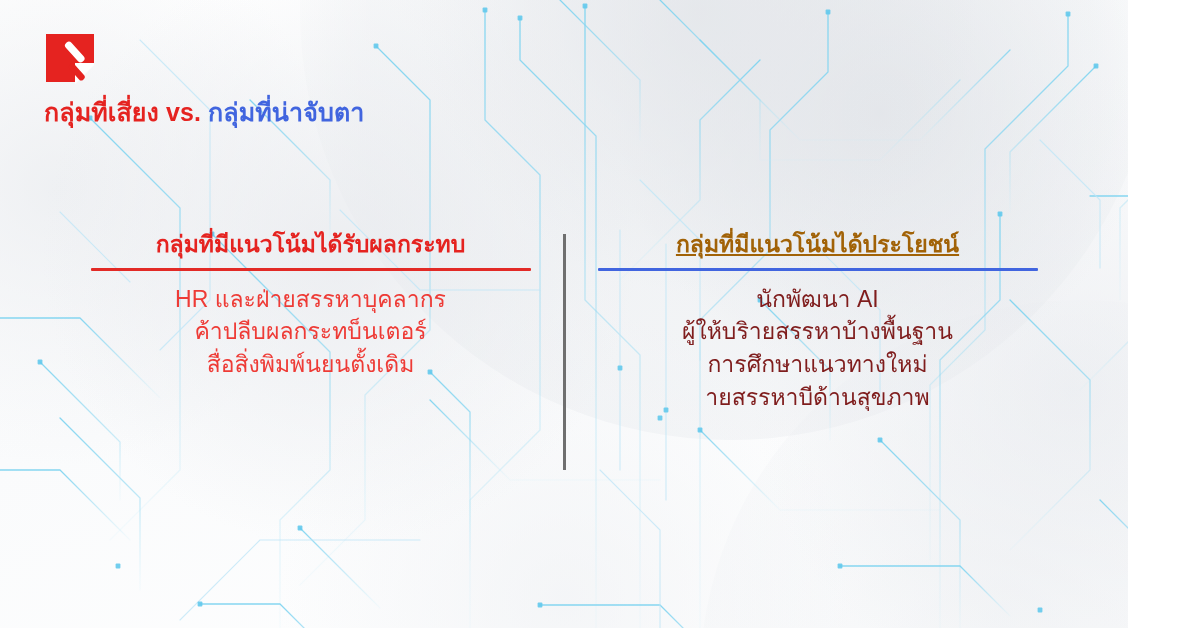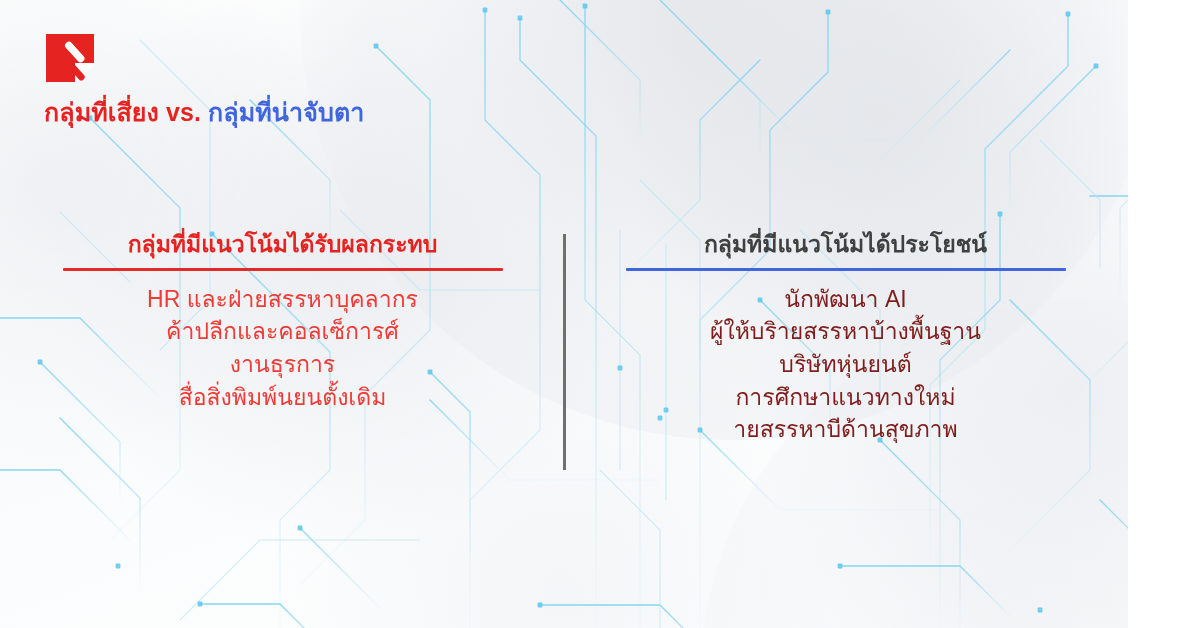--- a/index.html
+++ b/index.html
@@ -82,42 +82,41 @@
   .t-blue { color: #4165DF; }
 
   
   .columns {
     position: absolute;
     left: 0; right: 0;
     top: 230px;
     display: flex;
     align-items: flex-start;
     justify-content: center;
-    gap: 28px;
   }
   .col {
     width: 440px;
     text-align: center;
   }
   .col-head {
     font-size: 23px;
     font-weight: 700;
     line-height: 1.25;
     padding-bottom: 9px;
     white-space: nowrap;
   }
   .col-rule {
     height: 3px;
     width: 440px;
     margin: 0 auto 12px auto;
     border-radius: 1px;
   }
   .col-left  .col-head { color: #E52320; }
   .col-left  .col-rule { background: #E22A26; }
-  .col-right .col-head { color: #404040; }
+  .col-right .col-head { color: #a16207; text-decoration: underline; }
   .col-right .col-rule { background: #4165DF; }
 
   .col-list {
     list-style: none;
     margin: 8px;
     padding: 0;
   }
   .col-list li {
     font-size: 23px;
     line-height: 1.42;
@@ -272,34 +271,32 @@
     </h1>
   </div>
 
   <div class="columns">
 
     <div class="col col-left">
       <div class="col-head">กลุ่มที่มีแนวโน้มได้รับผลกระทบ</div>
       <div class="col-rule"></div>
       <ul class="col-list">
         <li>HR และฝ่ายสรรหาบุคลากร</li>
-        <li>ค้าปลีกและคอลเซ็การศ์</li>
-        <li>งานธุรการ</li>
+        <li>ค้าปลีบผลกระทบ็นเตอร์</li>
         <li>สื่อสิ่งพิมพ์นยนตั้งเดิม</li>
       </ul>
     </div>
 
     <div class="divider"></div>
 
     <div class="col col-right">
       <div class="col-head">กลุ่มที่มีแนวโน้มได้ประโยชน์</div>
       <div class="col-rule"></div>
       <ul class="col-list">
         <li>นักพัฒนา AI</li>
         <li>ผู้ให้บริายสรรหาบ้างพื้นฐาน</li>
-        <li>บริษัทหุ่นยนต์</li>
         <li>การศึกษาแนวทางใหม่</li>
         <li>ายสรรหาบีด้านสุขภาพ</li>
       </ul>
     </div>
 
   </div>
 </div>
 
 </body></html>

